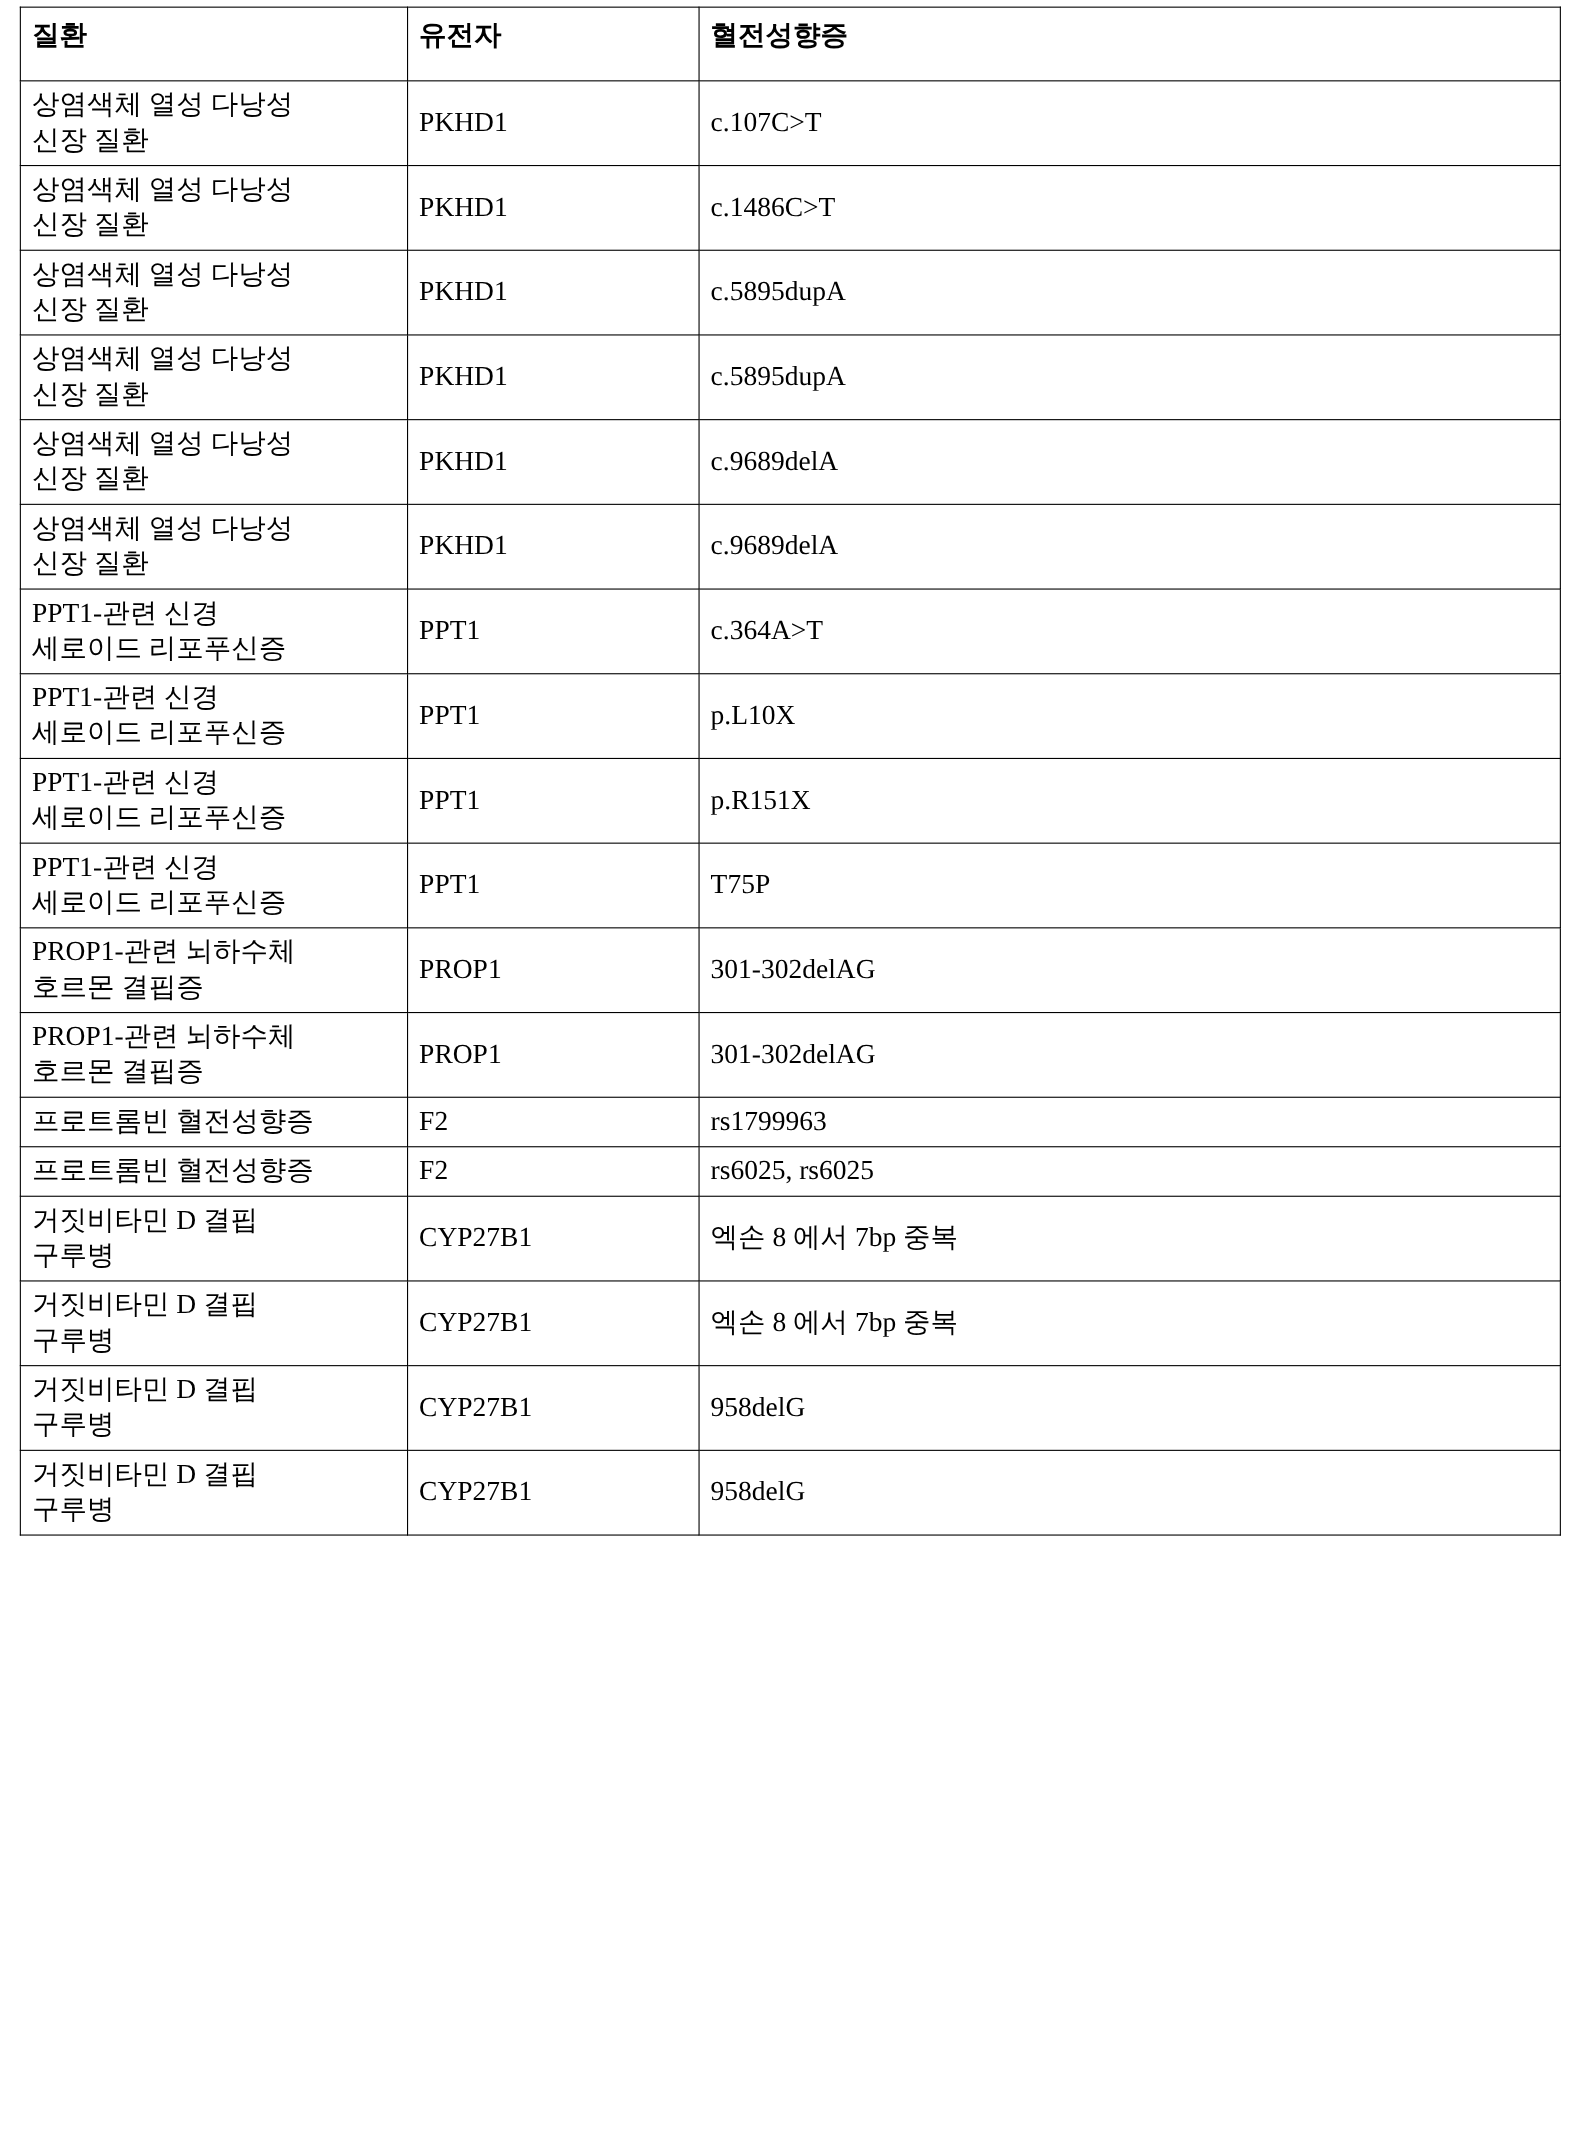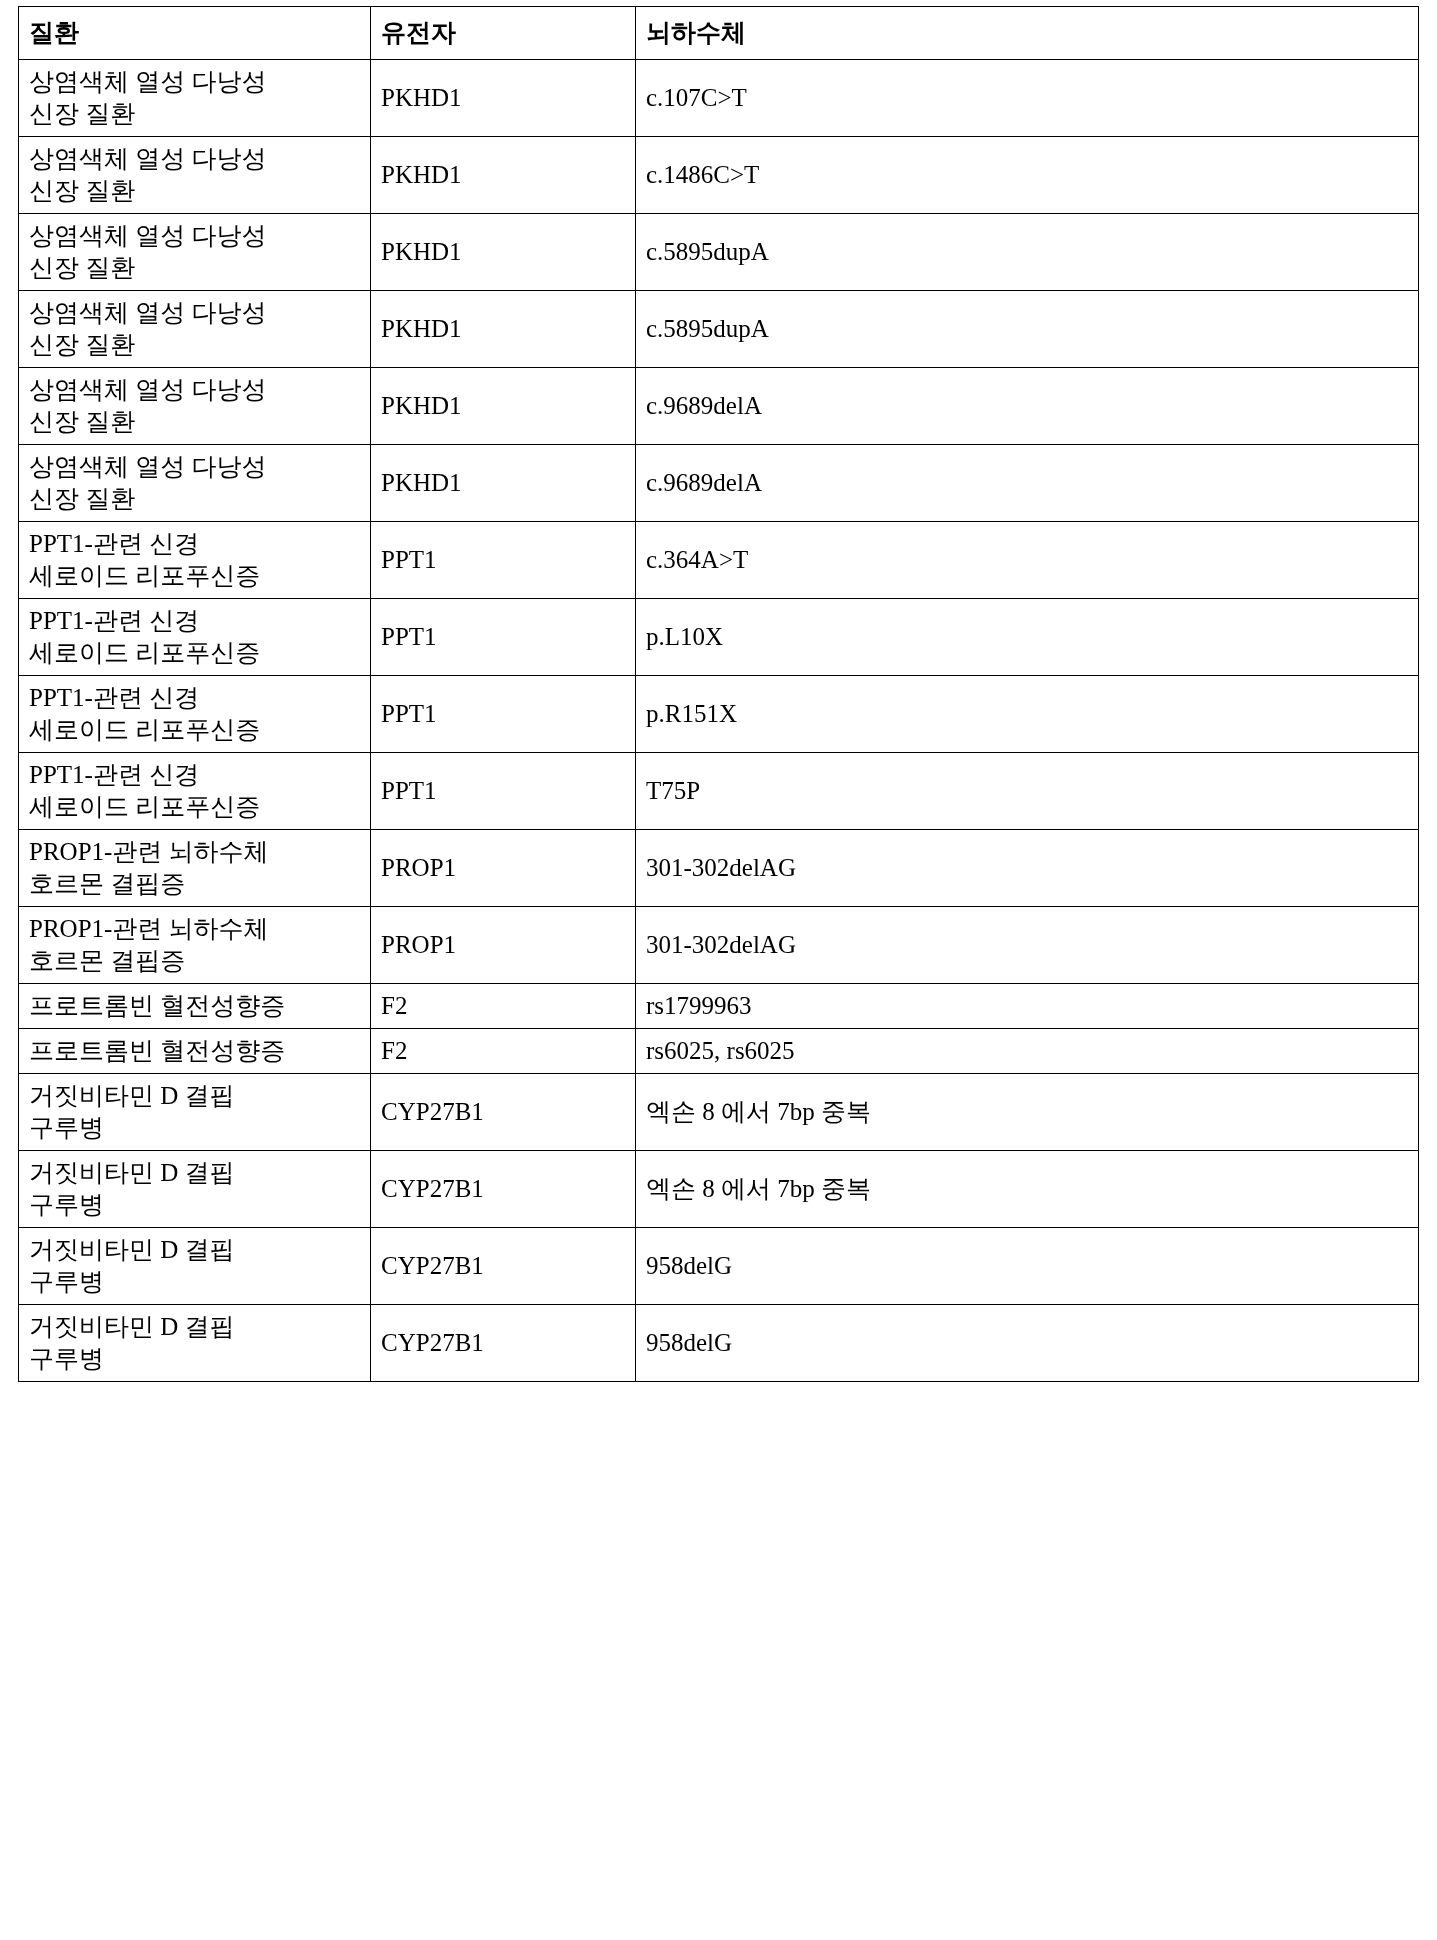--- a/index.html
+++ b/index.html
@@ -33,21 +33,21 @@
     padding: 6px 10px;
     font-size: 25px;
     line-height: 1.28;
     font-family: "Liberation Serif", serif;
     word-break: keep-all;
   }
   table.variant-table th {
     font-weight: bold;
     text-align: left;
     padding-top: 10px;
-    padding-bottom: 10px;
+    padding-bottom: 24px;
   }
   col.col-disease { width: 352px; }
   col.col-gene    { width: 265px; }
   col.col-variant { width: 783px; }
 
   td.disease {
     line-height: 1.42;
     padding-top: 9px;
     padding-bottom: 9px;
   }
@@ -63,21 +63,21 @@
   <table class="variant-table">
     <colgroup>
       <col class="col-disease">
       <col class="col-gene">
       <col class="col-variant">
     </colgroup>
     <thead>
       <tr>
         <th>질환</th>
         <th>유전자</th>
-        <th>뇌하수체</th>
+        <th>혈전성향증</th>
       </tr>
     </thead>
     <tbody id="table-body">
         <tr>
           <td class="disease">
             <span class="two-line">상염색체 열성 다낭성</span>
             <span class="two-line">신장 질환</span>
           </td>
           <td class="gene">PKHD1</td>
           <td class="variant">c.107C&gt;T</td>

